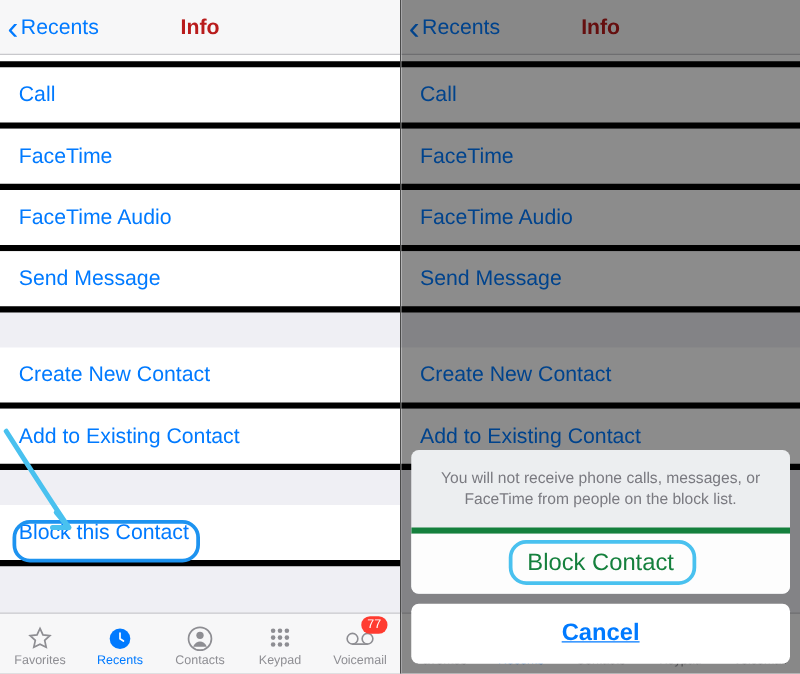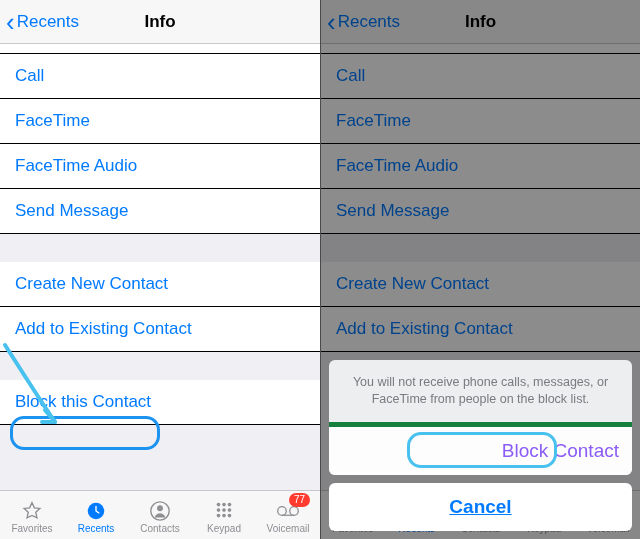--- a/index.html
+++ b/index.html
@@ -24,21 +24,21 @@
     background: #f7f7f8;
     border-bottom: 1px solid #c8c8cc;
     position: relative;
     display: flex;
     align-items: center;
     justify-content: center;
   }
   .nav-title {
     font-size: 17px;
     font-weight: 600;
-    color: #000000;
+    color: #b91c1c;
   }
   .nav-back {
     position: absolute;
     left: 6px;
     top: 0;
     bottom: 0;
     display: flex;
     align-items: center;
     color: #007aff;
     font-size: 17px;
@@ -52,21 +52,21 @@
   .content {
     background: #efeff4;
   }
   .group { margin-top: 0; }
   .group + .group { margin-top: 28px; }
   .row {
     background: #fff;
     padding: 12px 15px;
     font-size: 17px;
     color: #007aff;
-    border-bottom: 1px solid #000000;
+    border-bottom: 5px solid #000000;
   }
   .row.first-partial {
     height: 10px;
     padding: 0 15px;
   }
   .tabbar {
     position: absolute;
     bottom: 0;
     left: 0;
     right: 0;
@@ -130,23 +130,23 @@
   .sheet-msg {
     padding: 14px 18px;
     font-size: 12.5px;
     color: #7a7a80;
     text-align: center;
     line-height: 1.35;
     border-bottom: 5px solid #15803d;
   }
   .sheet-btn {
     padding: 13px;
-    text-align: right;
+    text-align: center;
     font-size: 19px;
-    color: #8b5cf6;
+    color: #15803d;
     background: #fdfdfd;
   }
   .sheet-cancel {
     margin-top: 8px;
     background: #fff;
     border-radius: 6px;
     padding: 13px;
     text-align: center;
     font-size: 19px;
     font-weight: 600;

